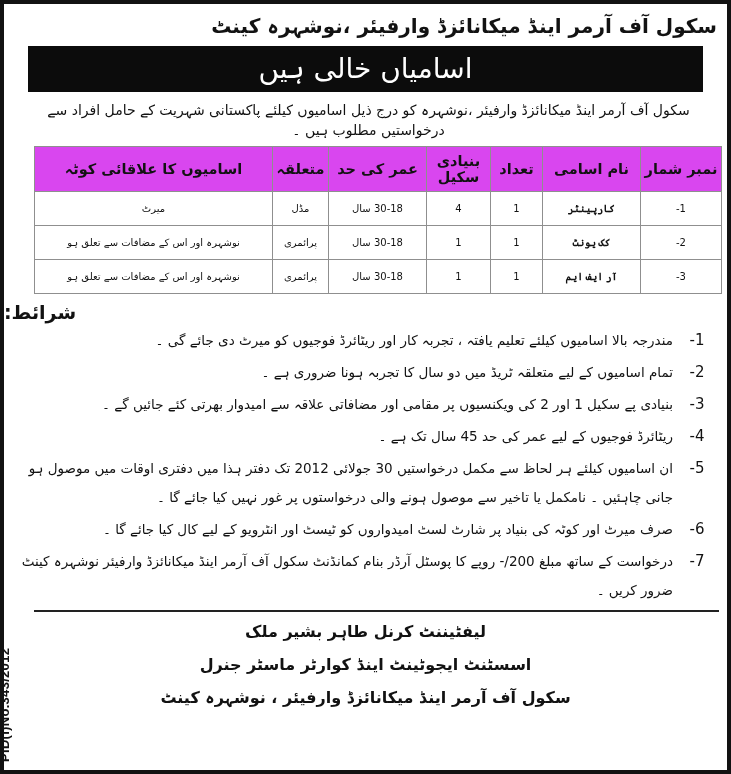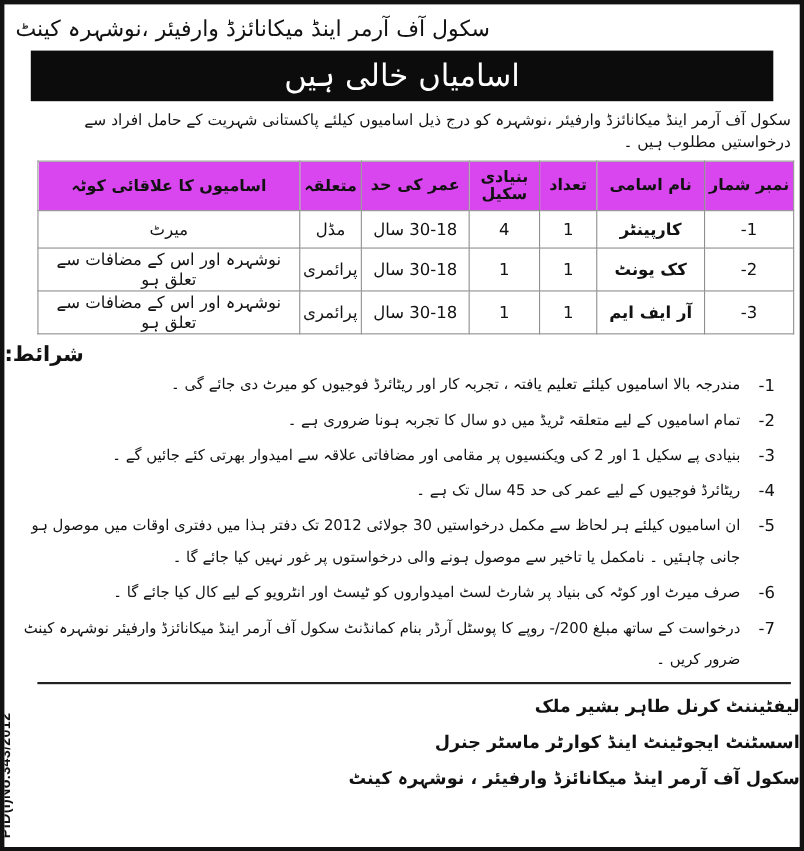--- a/index.html
+++ b/index.html
@@ -9,41 +9,41 @@
     width:731px;height:774px;
     box-sizing:border-box;
     border:4px solid #121212;
     background:#ffffff;
     overflow:hidden;
     font-family:"DejaVu Sans",sans-serif;
     color:#121212;
   }
   .org-title{
     direction:rtl;
-    text-align:left;
-    font-weight:normal;
+    text-align:right;
+    font-weight:bold;
     font-size:20px;
     margin:9px 10px 0 10px;
     line-height:1.3;
   }
   .banner{
     margin:7px 24px 0 24px;
     height:46px;
     background:#0c0c0c;
     color:#ffffff;
     text-align:center;
     line-height:46px;
     font-weight:normal;
     font-size:28px;
     direction:rtl;
     letter-spacing:1px;
   }
   .intro{
     direction:rtl;
-    text-align:right;
+    text-align:center;
     font-size:14px;
     line-height:1.4;
     margin:9px 8px 0 14px;
   }
   table.jobs{
     direction:rtl;
     border-collapse:collapse;
     margin:6px 6px 0 30px;
     width:687px;
     table-layout:fixed;
@@ -55,26 +55,26 @@
   }
   table.jobs thead th{
     background:#d946ef;
     font-weight:bold;
     font-size:14.5px;
     height:42px;
     text-align:center;
   }
   table.jobs tbody td{
     height:31px;
-    font-size:15px;
+    font-size:10px;
     text-align:center;
     background:#ffffff;
   }
   td.serial{direction:ltr;font-size:15px;}
-  td.post{font-weight:bold;font-size:15px;}
+  td.post{font-weight:bold;font-size:15px;font-family:Liberation Serif, serif;}
   td.num{direction:ltr;}
   td.age{font-size:14px;}
   td.edu{font-size:13.5px;}
   td.quota{font-size:13px;text-align:right;padding-right:8px;}
   .terms-heading{
     direction:rtl;
     text-align:left;
     font-weight:bold;
     font-size:19px;
     margin:7px 7px 0 0;
@@ -102,20 +102,21 @@
     padding-left:4px;
   }
   .sig-rule{
     border:none;
     border-top:2px solid #222222;
     margin:5px 8px 0 30px;
     height:0;
   }
   .signature{
     direction:rtl;
+    text-align:center;
     font-weight:bold;
     font-size:16px;
     line-height:2.05;
     margin-top:4px;
   }
   .pid{
     position:absolute;
     left:8px;
     bottom:8px;
     transform:rotate(-90deg);

